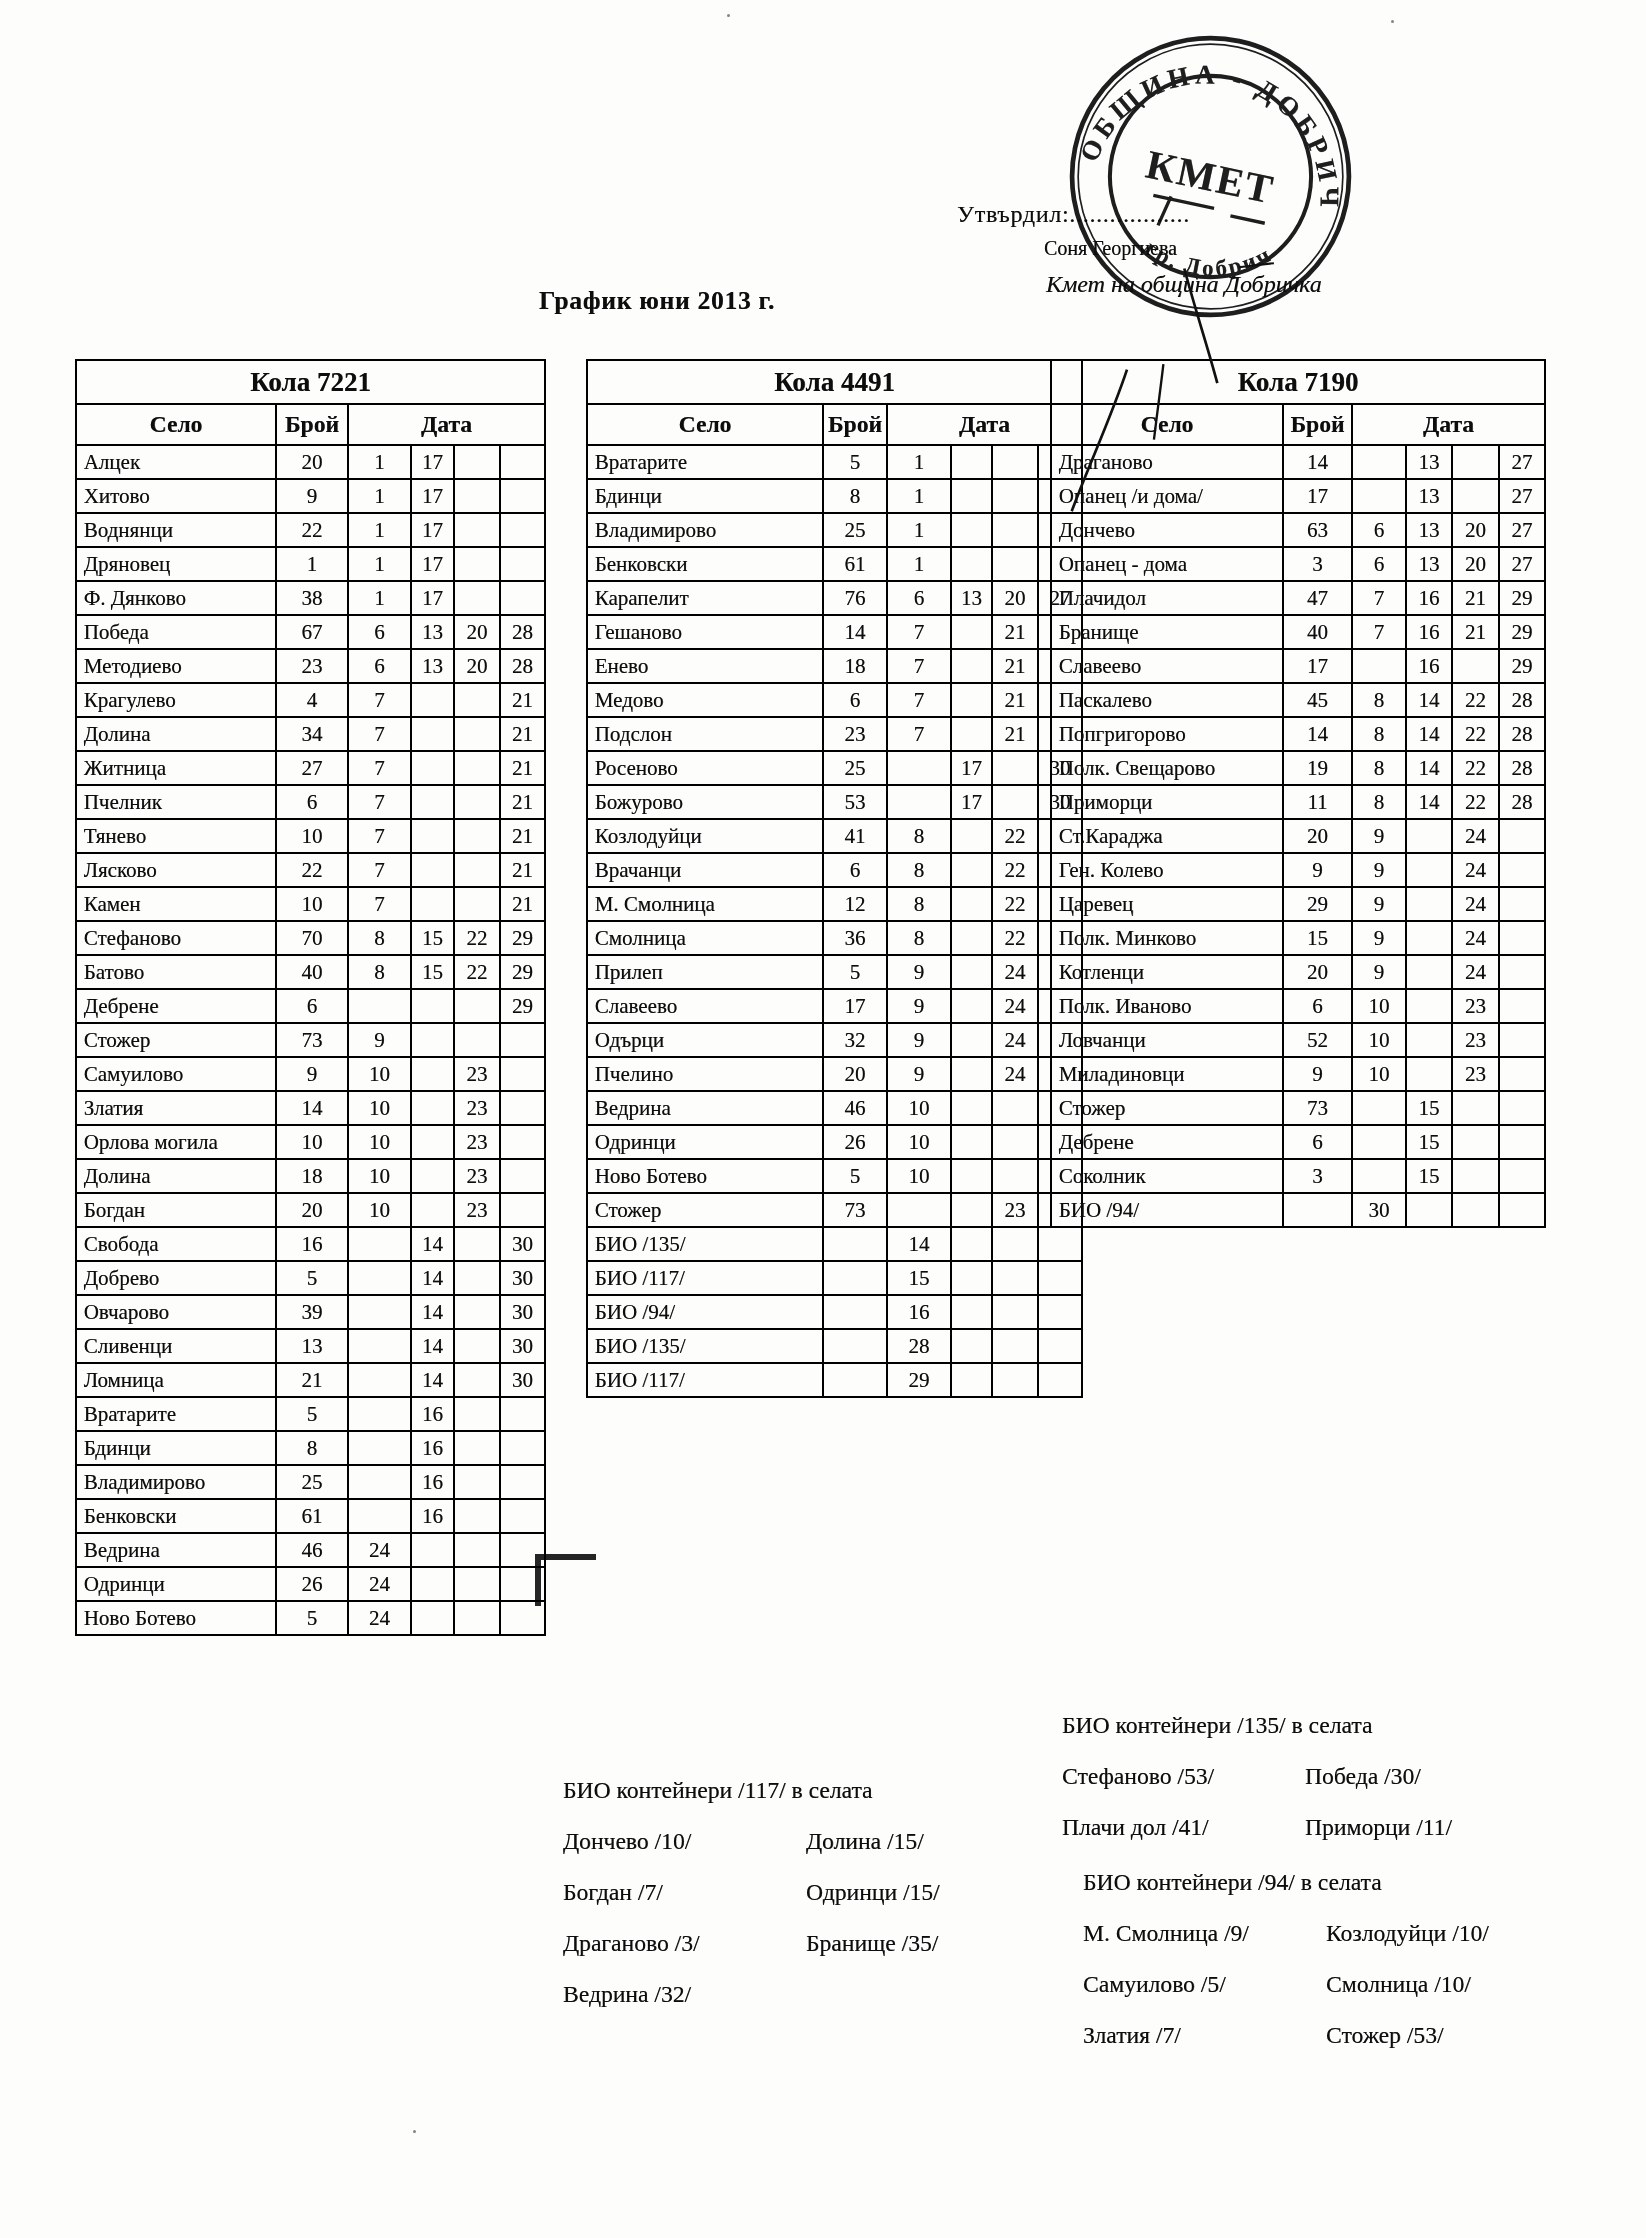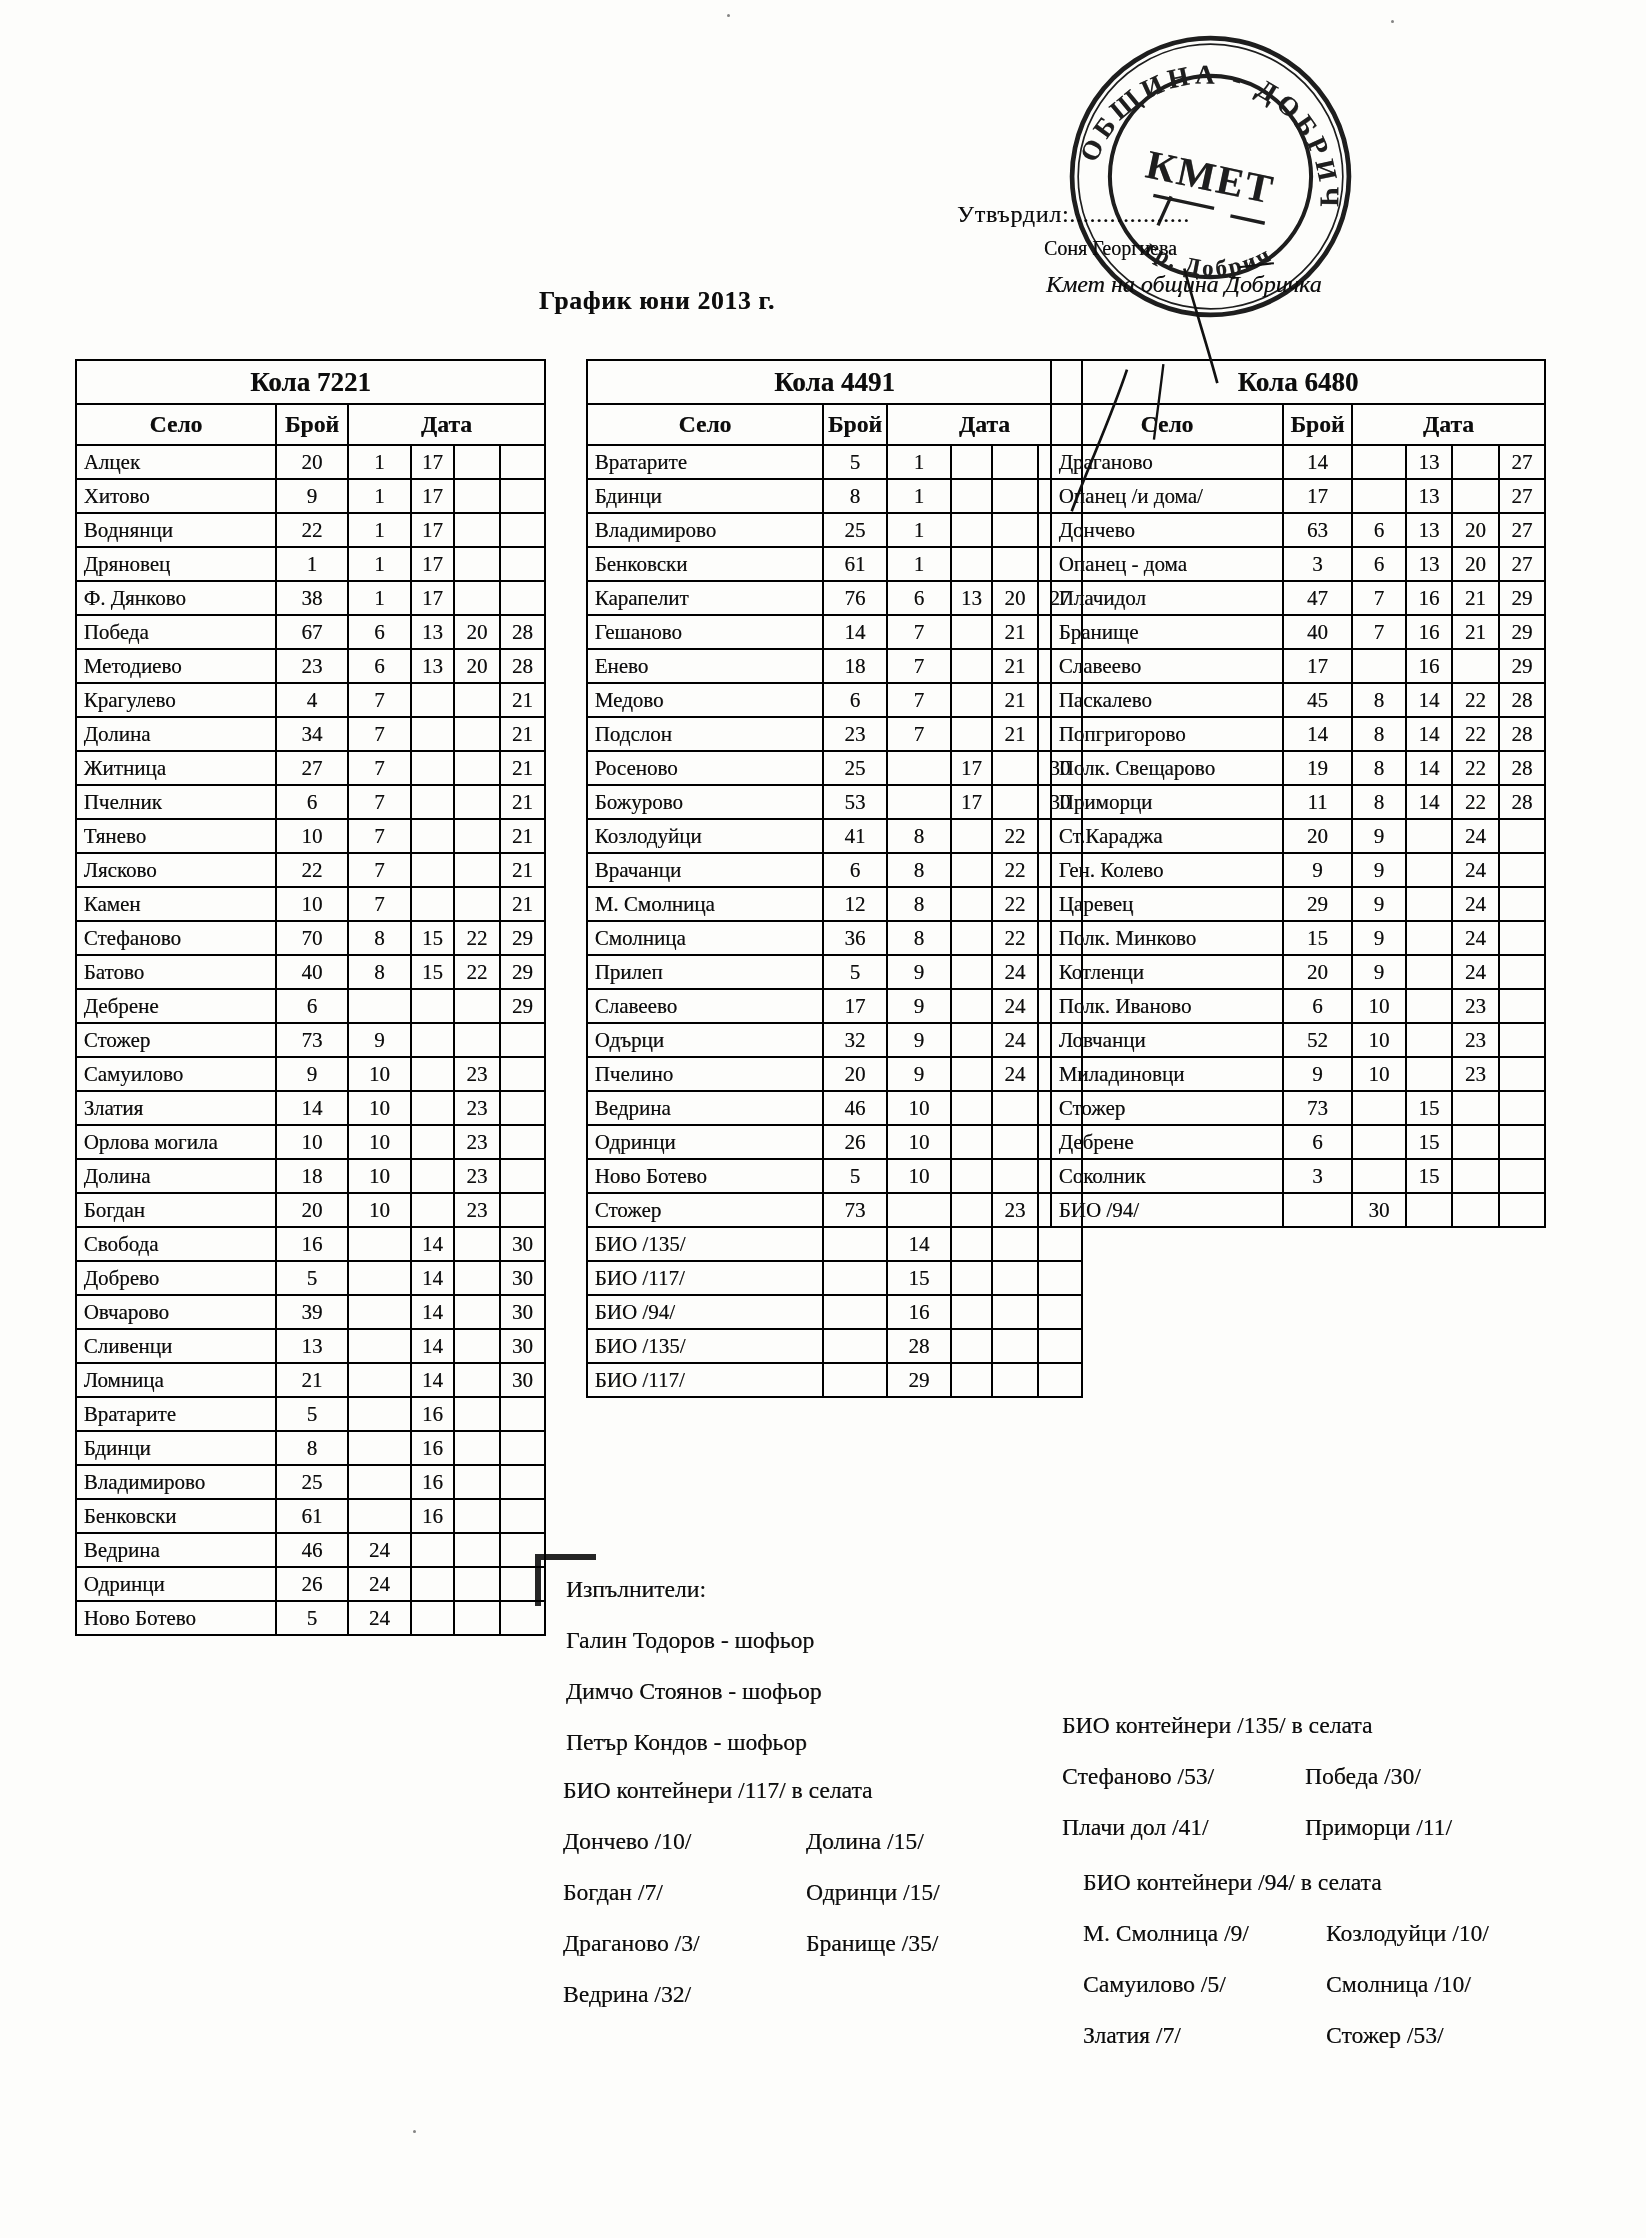--- a/index.html
+++ b/index.html
@@ -614,21 +614,21 @@
     <colgroup>
         <col style="width:232px">
         <col style="width:69px">
         <col style="width:54px">
         <col style="width:46px">
         <col style="width:47px">
         <col style="width:46px">
       </colgroup>
     <thead>
       <tr class="car">
-          <th colspan="6">Кола 6480</th>
+          <th colspan="6">Кола 7190</th>
         </tr>
       <tr class="hdr">
         <th>Село</th>
         <th>Брой</th>
         <th colspan="4">Дата</th>
       </tr>
     </thead>
     <tbody>
         <tr>
           <td class="v">Драганово</td>
@@ -810,28 +810,20 @@
           <td class="v">БИО /94/</td>
           <td class="c"></td>
           <td class="d">30</td>
           <td class="d"></td>
           <td class="d"></td>
           <td class="d"></td>
         </tr>
       </tbody>
   </table>
 
-  <div class="blk" style="left:566px;top:1576px;">
-    <div class="line">Изпълнители:</div>
-    <div>
-        <div class="line">Галин Тодоров - шофьор</div>
-        <div class="line">Димчо Стоянов - шофьор</div>
-        <div class="line">Петър Кондов - шофьор</div>
-      </div>
-  </div>
 
   <div class="blk" style="left:563px;top:1777px;">
     <div class="bio-title">БИО контейнери /117/ в селата</div>
     <div class="bio-cols">
       <div class="bio-col1">
           <div class="line">Дончево /10/</div>
           <div class="line">Богдан /7/</div>
           <div class="line">Драганово /3/</div>
           <div class="line">Ведрина /32/</div>
         </div>

